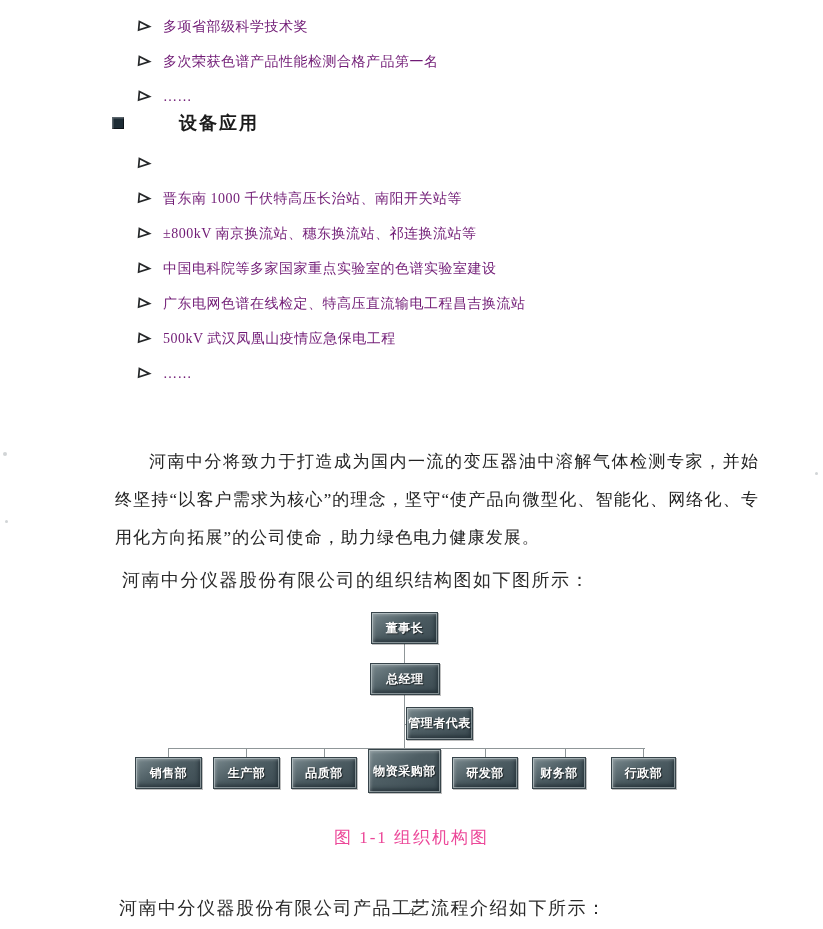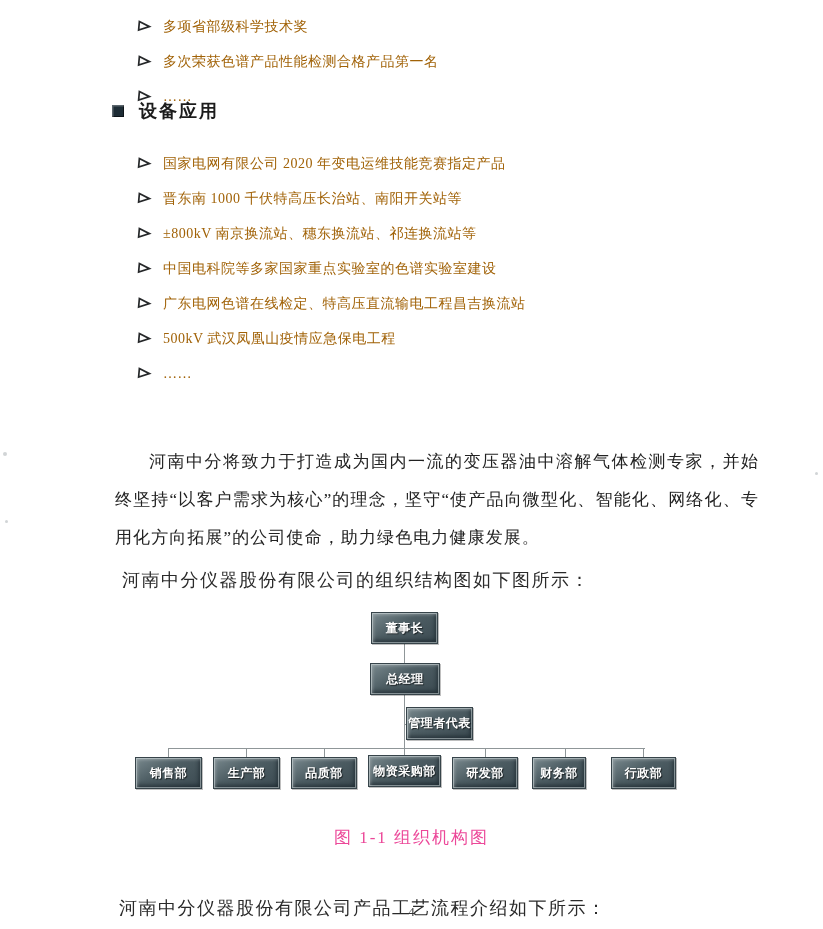--- a/index.html
+++ b/index.html
@@ -3,27 +3,27 @@
 <meta charset="utf-8">
 <style>
   html,body{margin:0;padding:0;}
   body{
     width:823px;height:929px;position:relative;overflow:hidden;
     background:#ffffff;color:#1f1f1f;
     font-family:"Liberation Serif", serif;
   }
   
   .bullet-list{position:absolute;left:137px;margin:0;padding:0;list-style:none;}
-  .bullet-item{display:flex;align-items:center;height:35px;font-size:14px;letter-spacing:.5px;color:#a16207;}
+  .bullet-item{display:flex;align-items:center;height:35px;font-size:14px;letter-spacing:.5px;color:#701a75;}
   .arrow-wrap{flex:none;margin-right:11px;display:flex;align-items:center;}
   #awards-list{top:9px;}
   #applications-list{top:146px;}
   
-  #section-header{position:absolute;top:99px;left:112px;display:flex;align-items:center;
-    font-size:18px;font-weight:bold;letter-spacing:2px;color:#1c1c1c;}
+  #section-header{position:absolute;top:111px;left:112px;display:flex;align-items:center;
+    font-size:18px;font-weight:bold;letter-spacing:2px;color:#1c1c1c;gap:40px;}
   .square-bullet{width:12px;height:12px;margin-right:15px;background:#1d2c35;
     box-shadow:inset 1.5px 1.5px 0 rgba(255,255,255,.28), inset -1px -1px 0 rgba(0,0,0,.55);}
   
   #vision-paragraph{position:absolute;top:426px;left:115px;width:644px;
     font-size:17px;line-height:38px;letter-spacing:1.1px;text-align:justify;text-indent:2em;color:#222;}
   #org-intro{position:absolute;top:550px;left:122px;font-size:18px;letter-spacing:1.5px;color:#2a2a2a;}
   #process-intro{position:absolute;top:878px;left:119px;font-size:18px;letter-spacing:1.5px;color:#2a2a2a;}
   #figure-caption{position:absolute;top:826px;left:0;width:823px;text-align:center;
     font-size:17px;letter-spacing:2px;color:#ec4899;}
   #page-number{position:absolute;top:904px;left:0;width:823px;text-align:center;font-size:13px;color:#333;}
@@ -79,21 +79,20 @@
   <span>设备应用</span>
 </div>
 
 <ul id="applications-list" class="bullet-list">
   <li class="bullet-item">
     <span class="arrow-wrap">
       <svg width="15" height="13" viewBox="0 0 15 13">
           <path d="M2 2 L12.5 6.2 L2 10.6 Z" fill="#fdfdfd" stroke="#26282a" stroke-width="1.7" transform="rotate(5 7 6)"></path>
         </svg>
     </span>
-    <span>国家电网有限公司 2020 年变电运维技能竞赛指定产品</span>
   </li>
   <li class="bullet-item">
     <span class="arrow-wrap">
       <svg width="15" height="13" viewBox="0 0 15 13">
           <path d="M2 2 L12.5 6.2 L2 10.6 Z" fill="#fdfdfd" stroke="#26282a" stroke-width="1.7" transform="rotate(5 7 6)"></path>
         </svg>
     </span>
     <span>晋东南 1000 千伏特高压长治站、南阳开关站等</span>
   </li>
   <li class="bullet-item">
@@ -155,21 +154,21 @@
   <div class="cline" style="left:565px;top:145px;width:1px;height:10px;"></div>
   <div class="cline" style="left:643px;top:145px;width:1px;height:10px;"></div>
 
   <div class="obox" style="left:371px;top:9px;width:67px;height:32px;">董事长</div>
   <div class="obox" style="left:370px;top:60px;width:70px;height:32px;">总经理</div>
   <div class="obox" style="left:406px;top:104px;width:67px;height:33px;">管理者代表</div>
 
   <div class="obox" style="left:135px;top:154px;width:67px;height:32px;">销售部</div>
   <div class="obox" style="left:213px;top:154px;width:67px;height:32px;">生产部</div>
   <div class="obox" style="left:291px;top:154px;width:66px;height:32px;">品质部</div>
-  <div class="obox" style="left:368px;top:152px;width:73px;height:32px;">物资采购部</div>
+  <div class="obox" style="left:368px;top:146px;width:73px;height:44px;">物资采购部</div>
   <div class="obox" style="left:452px;top:154px;width:66px;height:32px;">研发部</div>
   <div class="obox" style="left:532px;top:154px;width:54px;height:32px;text-align:right;">财务部</div>
   <div class="obox" style="left:611px;top:154px;width:65px;height:32px;">行政部</div>
 </div>
 
 <div id="figure-caption">图 1-1 组织机构图</div>
 
 <p id="process-intro">河南中分仪器股份有限公司产品工艺流程介绍如下所示：</p>
 
 <div id="page-number">4</div>

